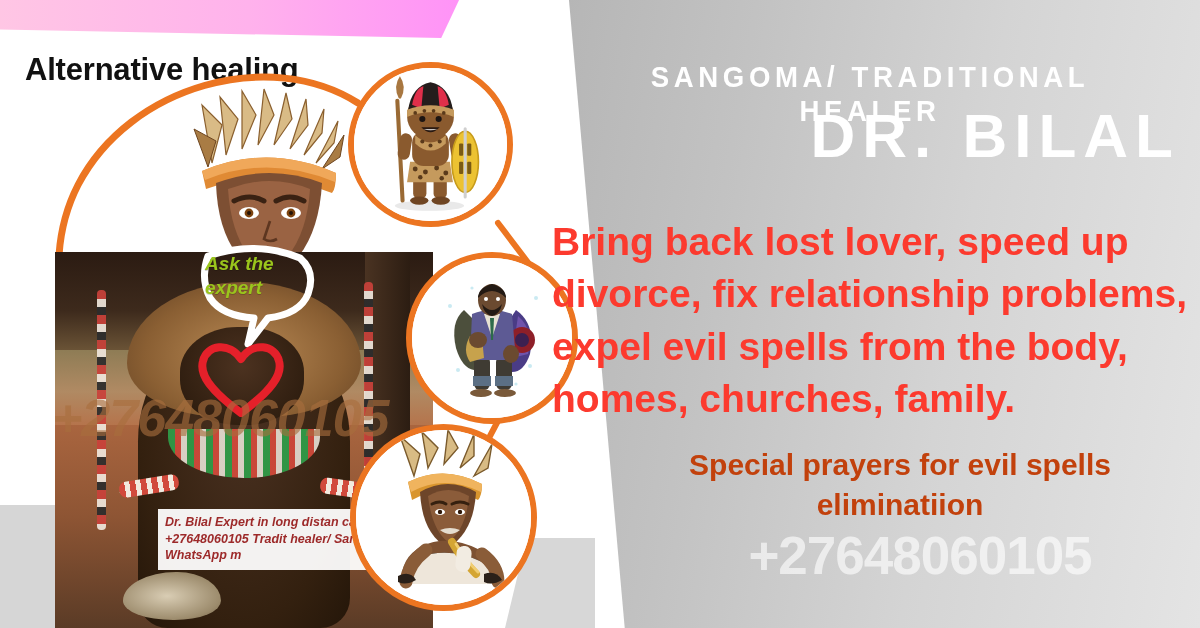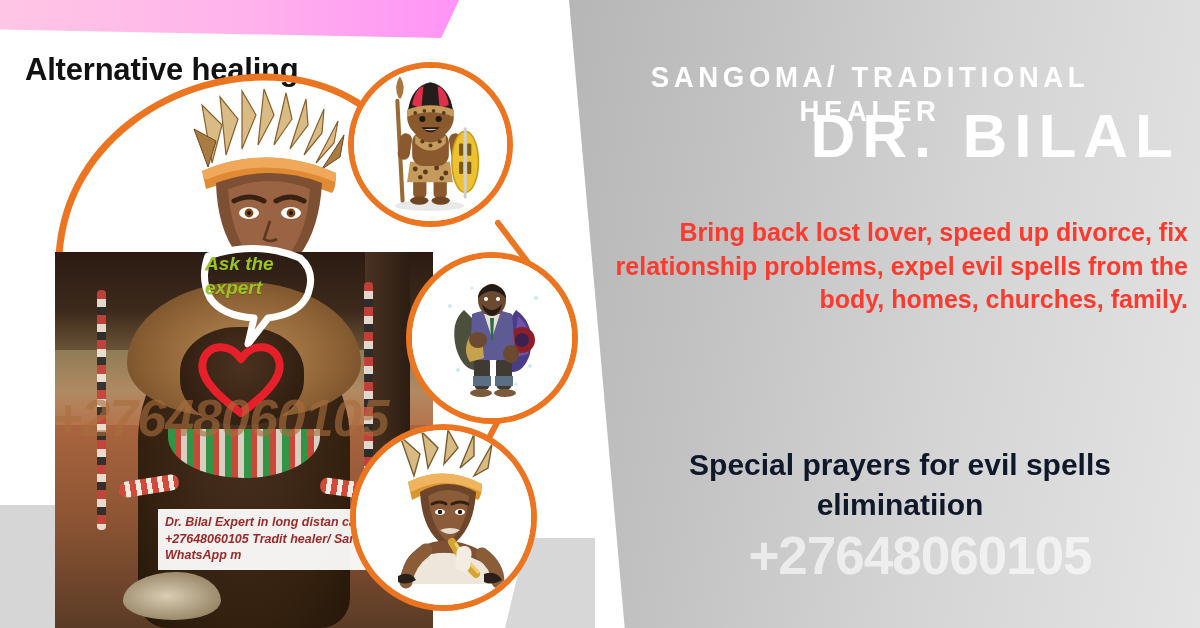--- a/index.html
+++ b/index.html
@@ -138,26 +138,26 @@
     font-family:"Liberation Sans Narrow","Liberation Sans",sans-serif;
     transform:scaleX(.92);transform-origin:50% 50%;
   }
   .docname{
     position:absolute;left:560px;top:103px;width:620px;
     text-align:right;color:#ffffff;font-weight:bold;
     font-size:62px;letter-spacing:7px;line-height:1.05;
   }
   .redtext{
     position:absolute;left:552px;top:216px;width:636px;
-    text-align:right;color:#fc3a2e;font-weight:bold;
-    font-size:25px;line-height:1.34;
+    text-align:left;color:#fc3a2e;font-weight:bold;
+    font-size:39px;line-height:1.34;
   }
   .blacktext{
     position:absolute;left:610px;top:445px;width:580px;
-    text-align:center;color:#0f172a;font-weight:bold;
+    text-align:center;color:#c2410c;font-weight:bold;
     font-size:30px;line-height:1.32;
   }
   .phone-watermark{
     position:absolute;left:640px;top:525px;width:560px;
     text-align:center;color:rgba(255,255,255,.62);
     font-weight:bold;font-size:53px;letter-spacing:-1px;
     pointer-events:none;
   }
 </style>
 </head>

